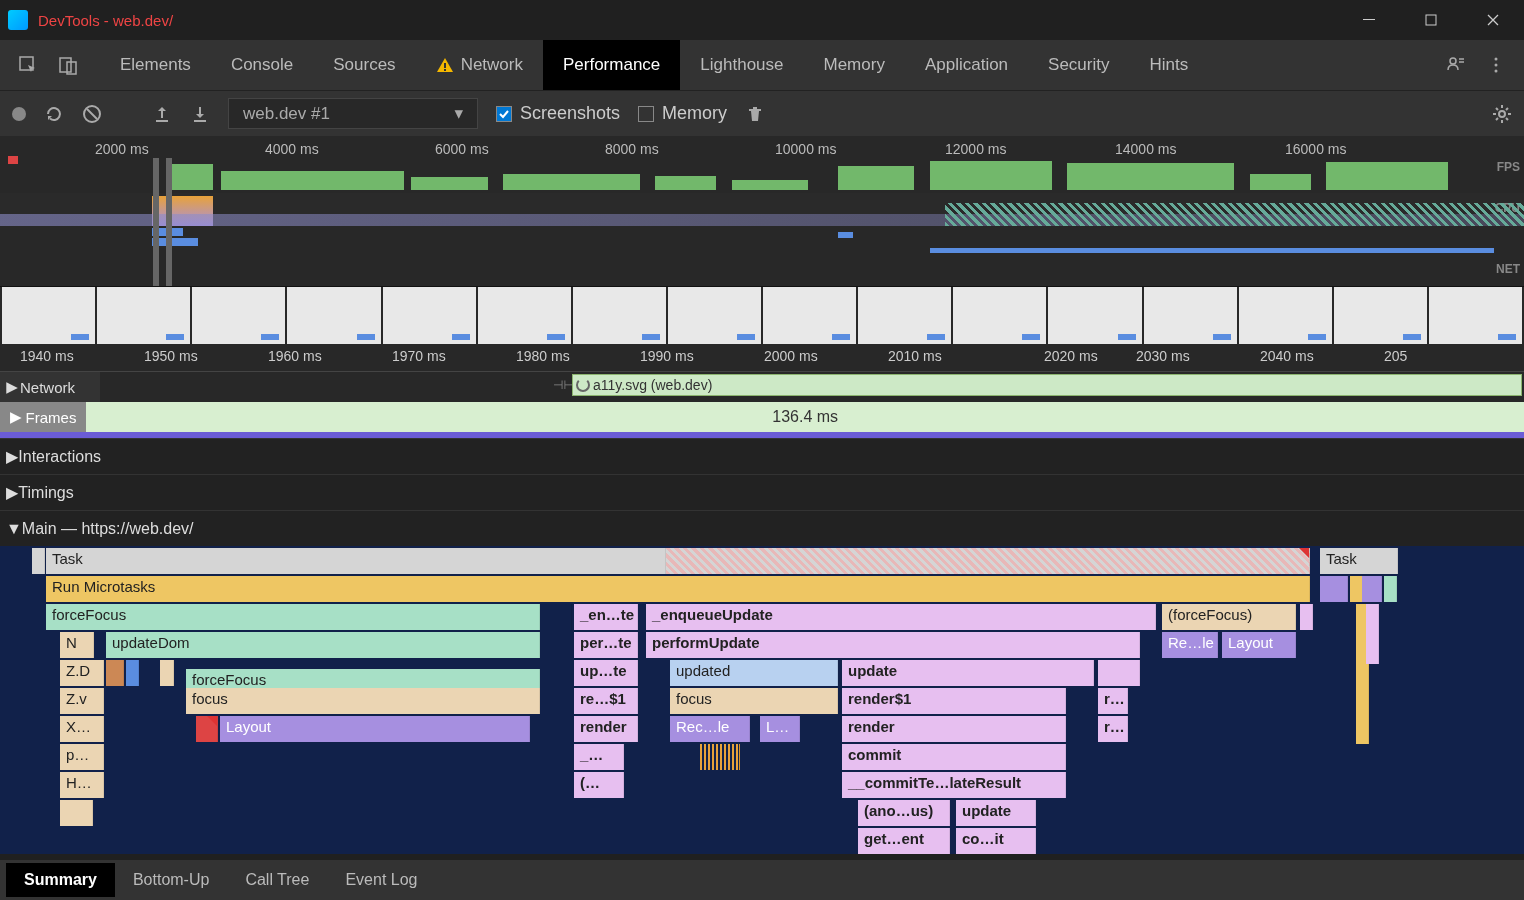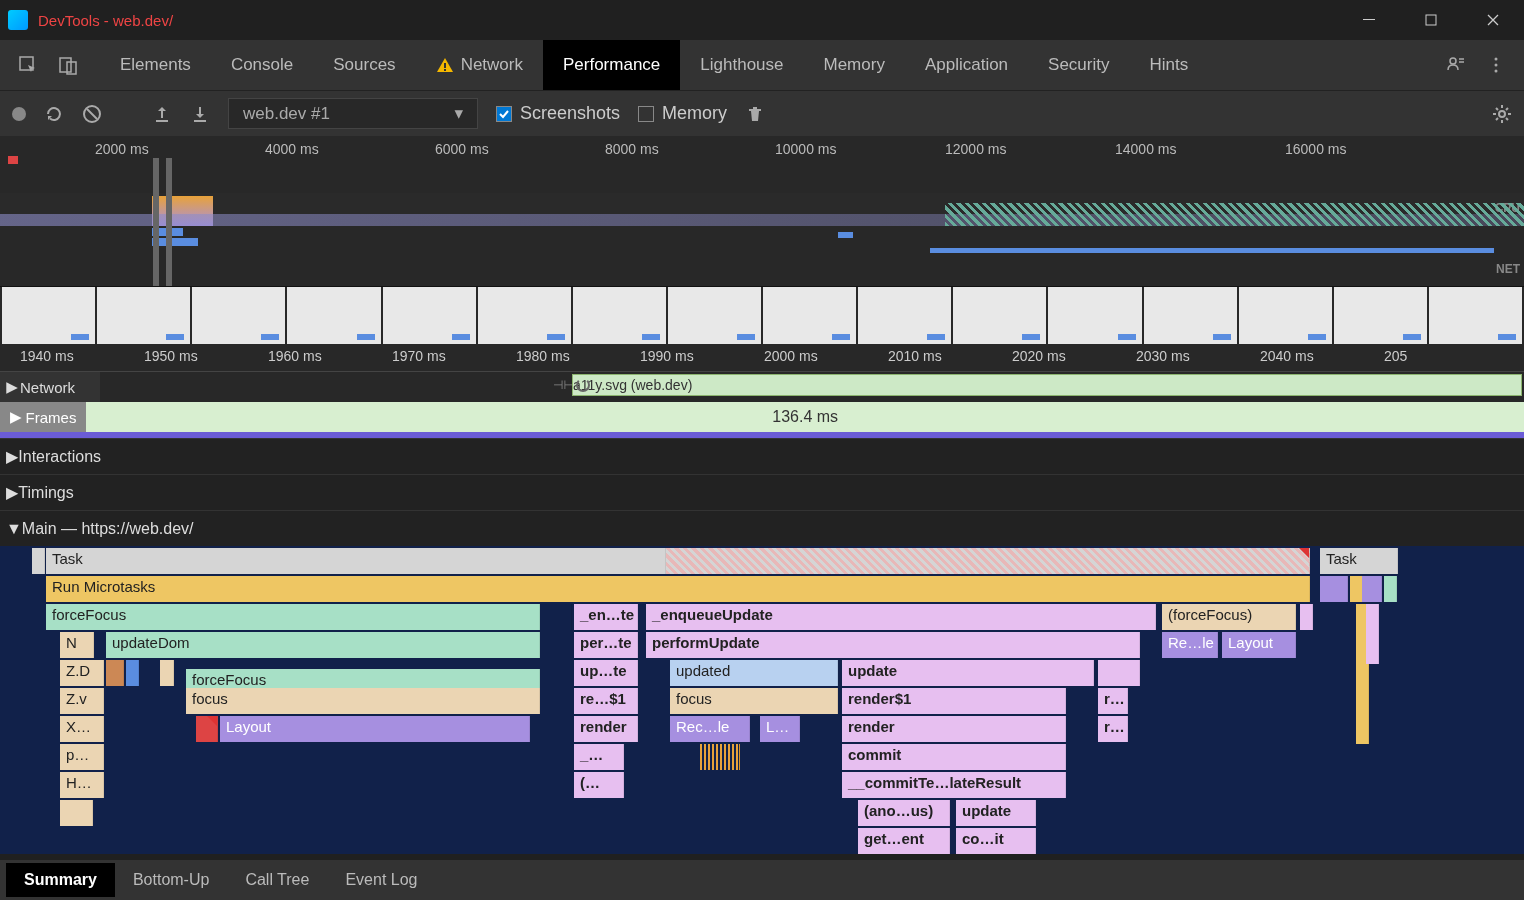--- a/index.html
+++ b/index.html
@@ -32,21 +32,21 @@
 .sel-handle{position:absolute;top:22px;bottom:0;width:6px;background:#666;z-index:3;}
 .filmstrip{height:58px;background:#282828;display:flex;gap:2px;padding:0 2px;overflow:hidden;border-top:1px solid #111;}
 .thumb{flex:1;background:#e8e8e8;min-width:80px;position:relative;}
 .thumb::after{content:"";position:absolute;bottom:4px;right:6px;width:18px;height:6px;background:#5a8de0;}
 .ruler{height:28px;background:#282828;position:relative;border-bottom:1px solid #444;}
 .rtick{position:absolute;top:4px;font-size:14px;color:#ccc;}
 .tracks{background:#282828;}
 .trackhead{height:30px;display:flex;align-items:center;padding-left:4px;font-size:15px;color:#ddd;}
 .trackhead .arrow{width:16px;text-align:center;}
 .netrow{height:30px;position:relative;}
-.netbar{position:absolute;top:2px;height:22px;background:#cde9c6;border:1px solid #8bb46e;font-size:14px;color:#333;display:flex;align-items:center;}
+.netbar{position:absolute;top:2px;height:22px;background:#cde9c6;border:1px solid #8bb46e;font-size:14px;color:#333;padding-left:20px;display:flex;align-items:center;}
 .netbar .spin{position:absolute;left:3px;width:14px;height:14px;border:2px solid #666;border-top-color:transparent;border-radius:50%;}
 .frameshead{height:30px;display:flex;background:#d8efd0;}
 .frameshead .lbl{background:#888;color:#fff;padding:2px 10px;font-size:15px;display:flex;align-items:center;}
 .frameshead .dur{flex:1;display:flex;align-items:center;justify-content:center;color:#333;font-size:16px;}
 .sect{height:36px;background:#222;display:flex;align-items:center;padding-left:6px;font-size:16px;color:#ddd;border-top:1px solid #333;}
 .flame{background:#11214a;position:relative;height:308px;overflow:hidden;}
 .fl{position:absolute;height:26px;font-size:15px;padding:2px 6px;overflow:hidden;white-space:nowrap;color:#222;border-right:1px solid rgba(0,0,0,.08);}
 .c-gray{background:#d5d5d5;}
 .c-yel{background:#eec663;}
 .c-green{background:#a7e0c6;}
@@ -196,20 +196,34 @@
   <div class="ovticks" id="ovticks">
       <div class="ovtick" style="left: 95px;">2000 ms</div>
       <div class="ovtick" style="left: 265px;">4000 ms</div>
       <div class="ovtick" style="left: 435px;">6000 ms</div>
       <div class="ovtick" style="left: 605px;">8000 ms</div>
       <div class="ovtick" style="left: 775px;">10000 ms</div>
       <div class="ovtick" style="left: 945px;">12000 ms</div>
       <div class="ovtick" style="left: 1115px;">14000 ms</div>
       <div class="ovtick" style="left: 1285px;">16000 ms</div>
     </div>
+  <div class="ovfps">
+    <div class="ovlabel" style="top:2px">FPS</div>
+    <div class="ovbar" style="left:11%;width:3%;height:80%"></div>
+    <div class="ovbar" style="left:14.5%;width:12%;height:60%"></div>
+    <div class="ovbar" style="left:27%;width:5%;height:40%"></div>
+    <div class="ovbar" style="left:33%;width:9%;height:50%"></div>
+    <div class="ovbar" style="left:43%;width:4%;height:45%"></div>
+    <div class="ovbar" style="left:48%;width:5%;height:30%"></div>
+    <div class="ovbar" style="left:55%;width:5%;height:75%"></div>
+    <div class="ovbar" style="left:61%;width:8%;height:90%"></div>
+    <div class="ovbar" style="left:70%;width:11%;height:85%"></div>
+    <div class="ovbar" style="left:82%;width:4%;height:50%"></div>
+    <div class="ovbar" style="left:87%;width:8%;height:88%"></div>
+  </div>
   <div class="ovcpu">
     <div class="ovlabel" style="top:8px">CPU</div>
     <div style="position:absolute;left:10%;width:4%;bottom:0;height:90%;background:linear-gradient(#e8a23a,#a68fe0)"></div>
     <div style="position:absolute;left:0;right:0;bottom:0;height:35%;background:linear-gradient(90deg,rgba(140,140,200,.6),rgba(140,140,200,.3))"></div>
     <div style="position:absolute;left:62%;right:0;bottom:0;height:70%;background:repeating-linear-gradient(45deg,#6a9 0,#6a9 3px,transparent 3px,transparent 6px)"></div>
   </div>
   <div style="position:absolute;top:92px;left:0;right:0;height:34px;">
     <div style="position:absolute;left:10%;width:2%;height:8px;top:0;background:#5a8de0"></div>
     <div style="position:absolute;left:10%;width:3%;height:8px;top:10px;background:#5a8de0"></div>
     <div style="position:absolute;left:55%;width:1%;height:6px;top:4px;background:#5a8de0"></div>
@@ -244,21 +258,21 @@
 
 <div class="ruler" id="ruler">
     <div class="rtick" style="left: 20px;">1940 ms</div>
     <div class="rtick" style="left: 144px;">1950 ms</div>
     <div class="rtick" style="left: 268px;">1960 ms</div>
     <div class="rtick" style="left: 392px;">1970 ms</div>
     <div class="rtick" style="left: 516px;">1980 ms</div>
     <div class="rtick" style="left: 640px;">1990 ms</div>
     <div class="rtick" style="left: 764px;">2000 ms</div>
     <div class="rtick" style="left: 888px;">2010 ms</div>
-    <div class="rtick" style="left: 1012px;">2020 ms</div>
+    <div class="rtick" style="left: 1044px;">2020 ms</div>
     <div class="rtick" style="left: 1136px;">2030 ms</div>
     <div class="rtick" style="left: 1260px;">2040 ms</div>
     <div class="rtick" style="left: 1384px;">205</div>
   </div>
 
 <div class="tracks">
   <div style="display:flex;">
     <div class="trackhead" style="width:100px;background:#333">
         <span class="arrow">▶</span>
         <span>Network</span>

